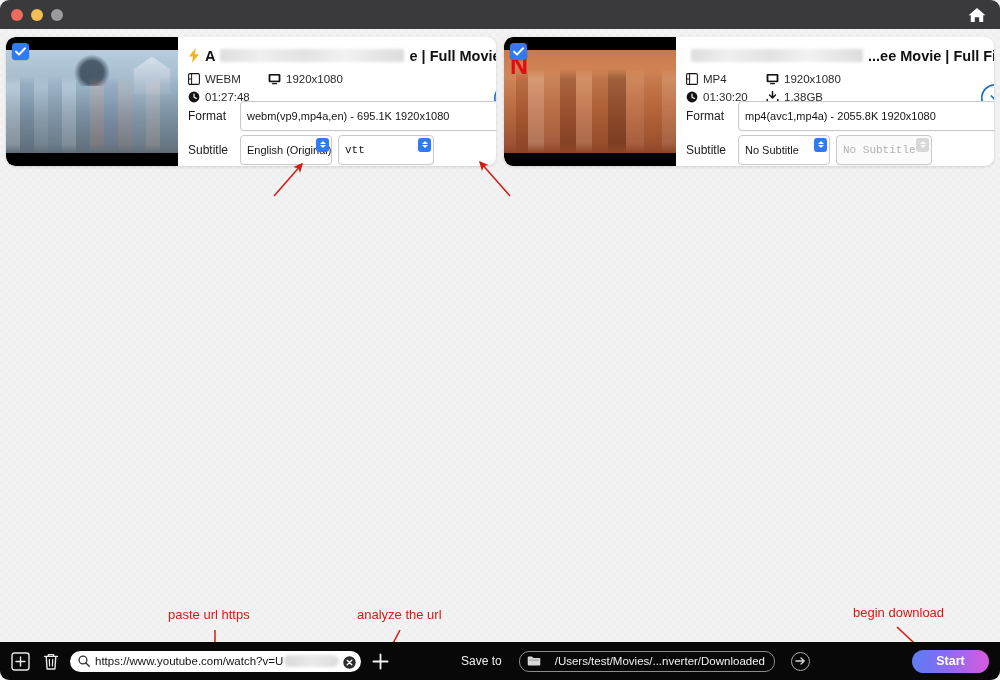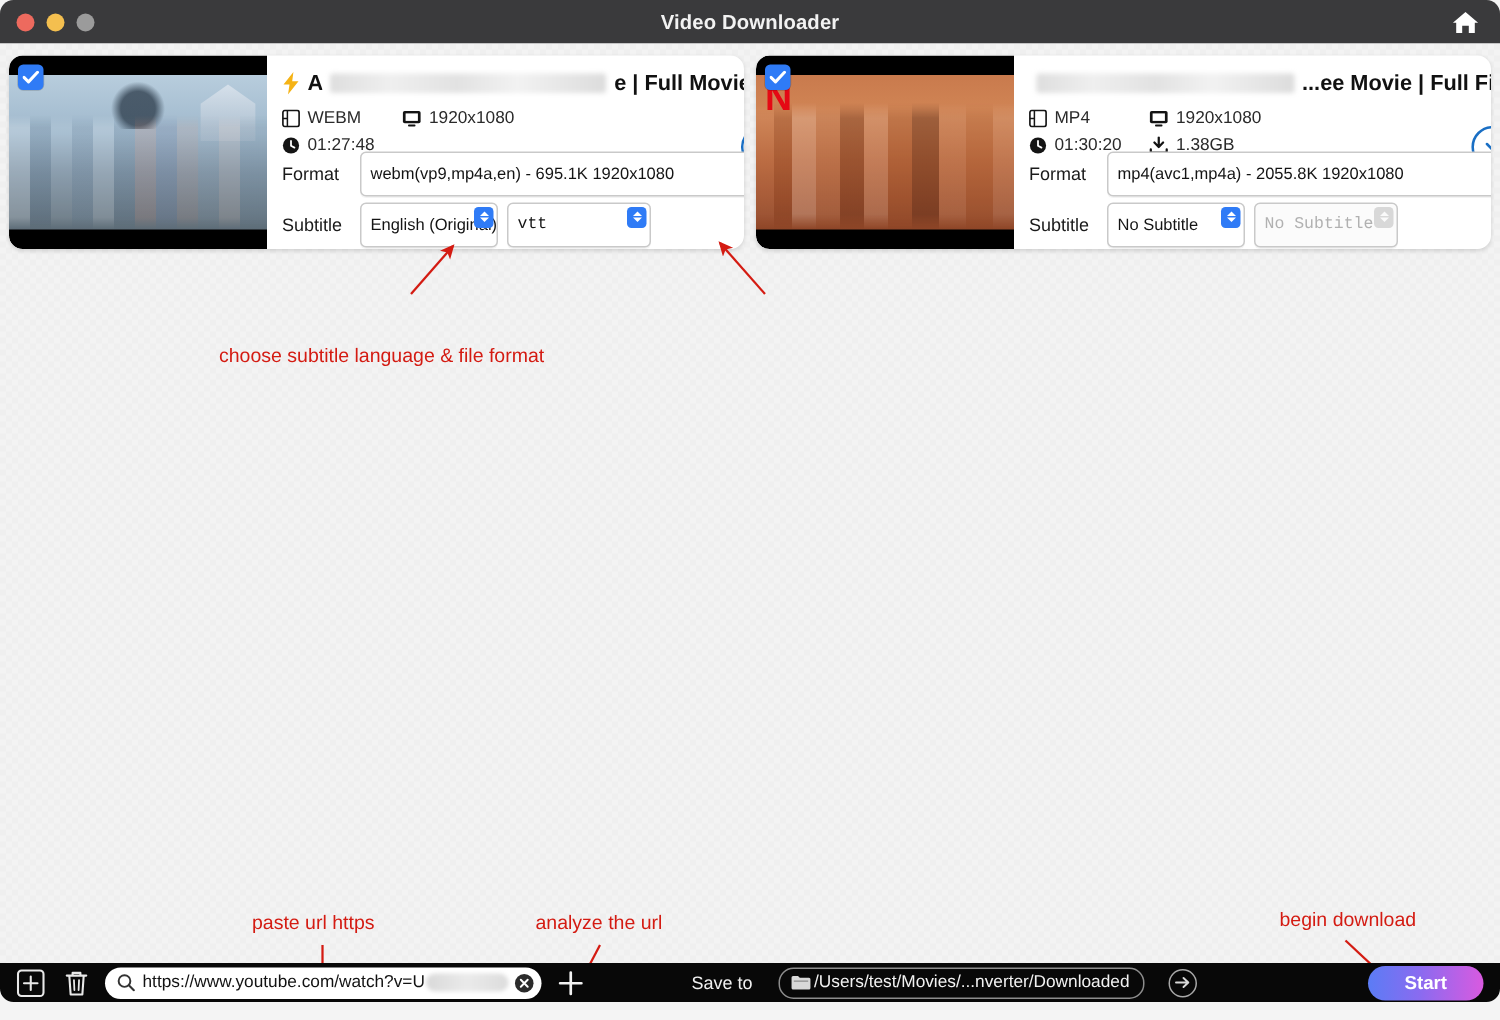--- a/index.html
+++ b/index.html
@@ -326,21 +326,21 @@
     position: absolute;
     left: 0; top: 0;
     width: 1000px;
     height: 613px;
     pointer-events: none;
   }
 
   
   .bottombar {
     position: relative;
-    height: 26px;
+    height: 38px;
     background: #080808;
     border-radius: 0 0 9px 9px;
     display: flex;
     align-items: center;
     padding: 0 10px;
     box-sizing: border-box;
     gap: 9px;
   }
   .tb-icon-btn {
     width: 21px;
@@ -395,21 +395,21 @@
     font-size: 12px;
     margin-left: 62px;
     white-space: nowrap;
   }
   .path-pill {
     height: 19px;
     border: 1px solid #8c8c8c;
     border-radius: 10px;
     display: flex;
     align-items: center;
-    gap: 2px;
+    gap: 14px;
     padding: 0 9px 0 7px;
     color: #f2f2f2;
     font-size: 11.5px;
     white-space: nowrap;
     margin-left: 8px;
   }
   .arrow-circle {
     width: 17px;
     height: 17px;
     border-radius: 50%;
@@ -438,21 +438,20 @@
 <body>
 
 <div class="app-window">
 
   <div class="titlebar">
     <div class="traffic-lights">
       <span class="tl tl-close"></span>
       <span class="tl tl-min"></span>
       <span class="tl tl-max"></span>
     </div>
-    <div class="window-title">Video Downloader</div>
     <div class="home-btn">
       <svg width="20" height="18" viewBox="0 0 20 18">
         <path d="M10 2 L18.4 9.2 L16.2 9.2 L16.2 16 L12.2 16 L12.2 11.2 L7.8 11.2 L7.8 16 L3.8 16 L3.8 9.2 L1.6 9.2 Z" fill="#ffffff"></path>
       </svg>
     </div>
   </div>
 
   <div class="canvas">
 
     <div class="cards-row">
@@ -639,21 +638,20 @@
           <path d="M0,0 L6.4,3 L0,6 L1.6,3 Z" fill="#d41b12"></path>
         </marker>
       </defs>
       <line x1="274" y1="167" x2="302" y2="135" stroke="#d41b12" stroke-width="1.5" marker-end="url(#ah)"></line>
       <line x1="510" y1="167" x2="480" y2="133" stroke="#d41b12" stroke-width="1.5" marker-end="url(#ah)"></line>
       <line x1="215" y1="601" x2="215" y2="640" stroke="#d41b12" stroke-width="1.5" marker-end="url(#ah)"></line>
       <line x1="400" y1="601" x2="379" y2="641" stroke="#d41b12" stroke-width="1.5" marker-end="url(#ah)"></line>
       <line x1="897" y1="598" x2="943" y2="641" stroke="#d41b12" stroke-width="1.5" marker-end="url(#ah)"></line>
     </svg>
 
-    <div class="annot" style="left:146px; top:200px;">choose subtitle language &amp; file format</div>
     <div class="annot" style="left:168px; top:578px;">paste url https</div>
     <div class="annot" style="left:357px; top:578px;">analyze the url</div>
     <div class="annot" style="left:853px; top:576px;">begin download</div>
 
   </div>
 
   <div class="bottombar">
 
     <div class="tb-icon-btn">
       <svg width="19" height="19" viewBox="0 0 19 19">

